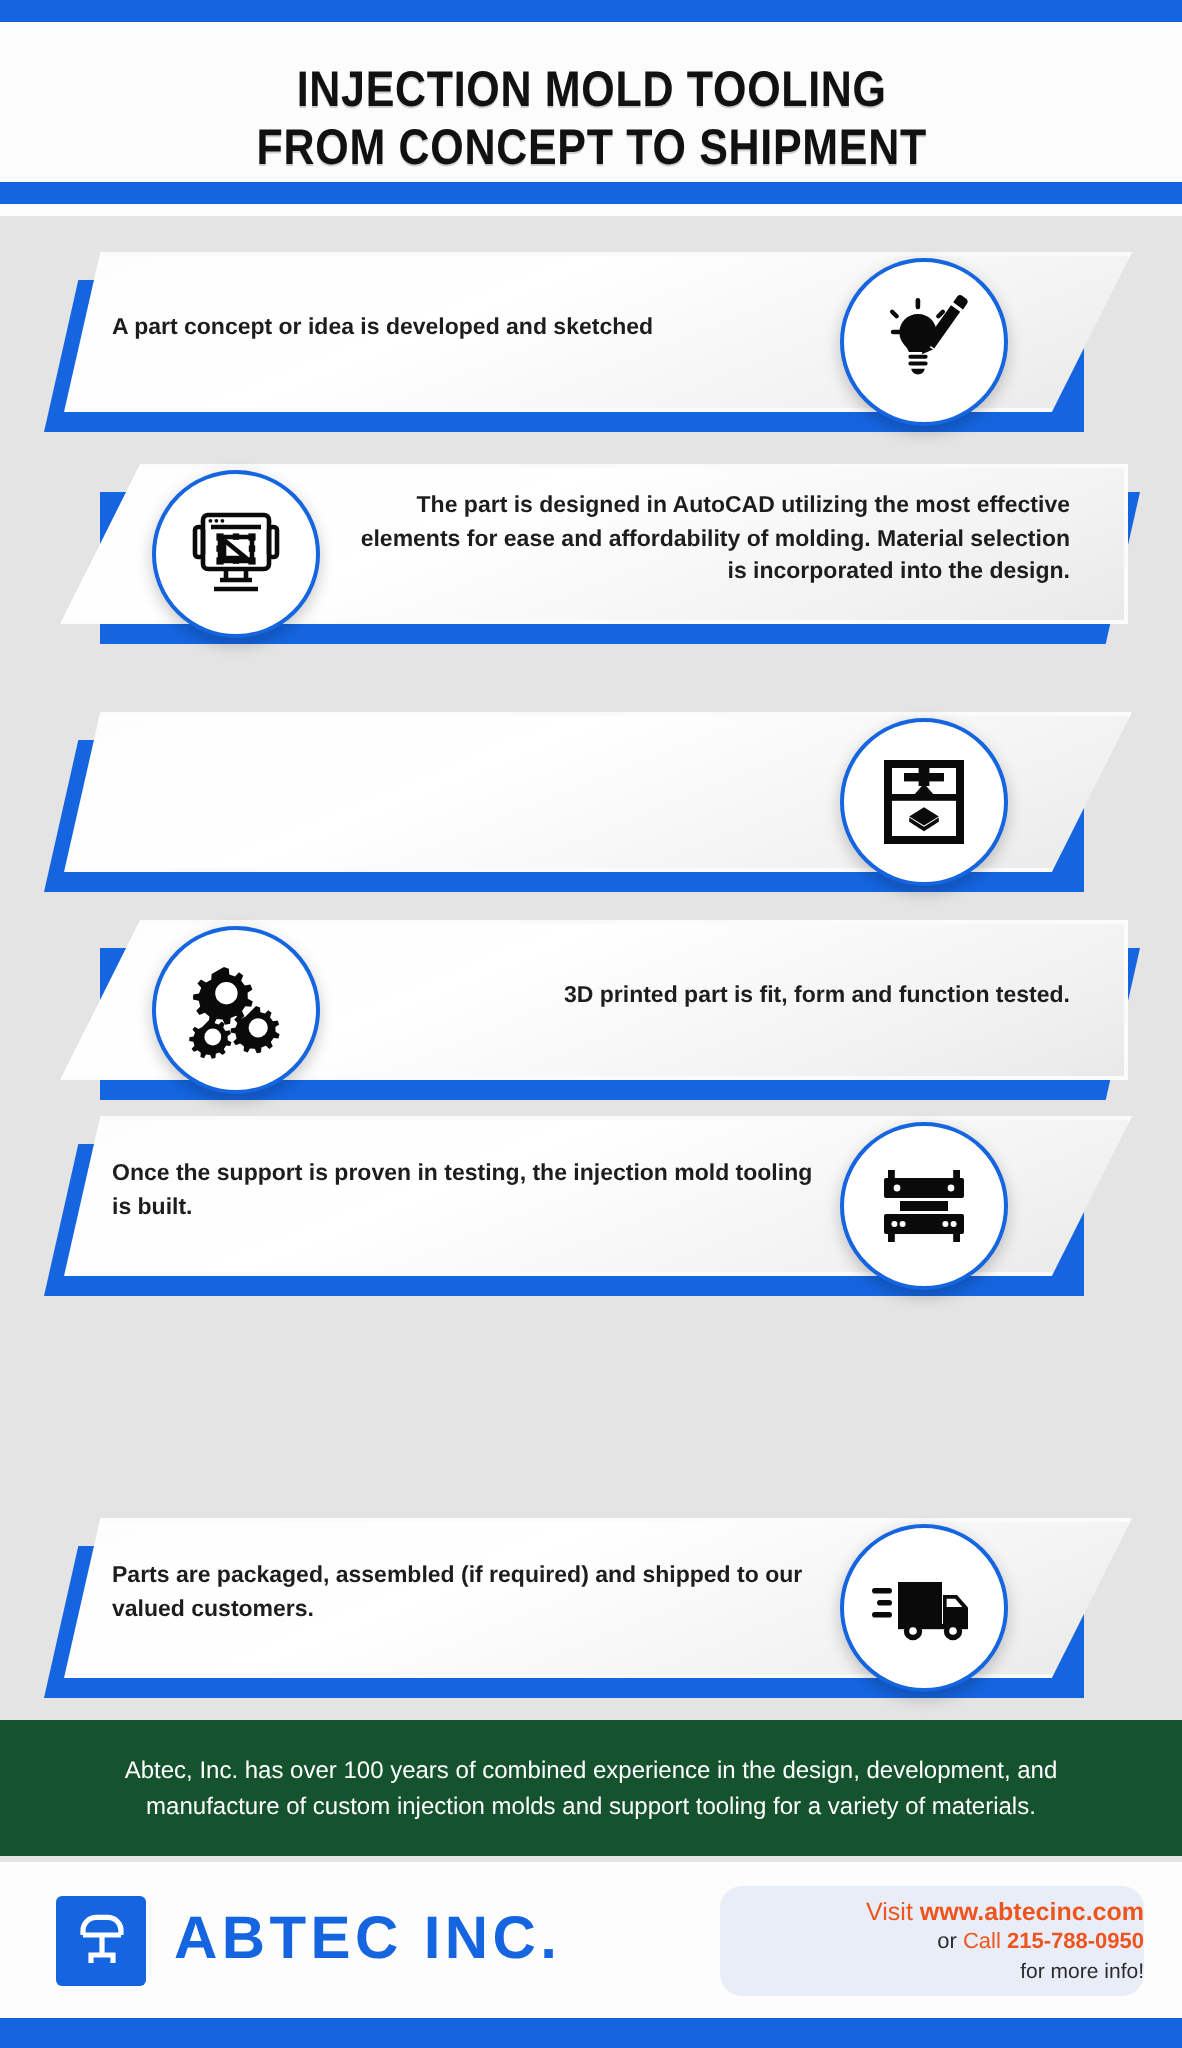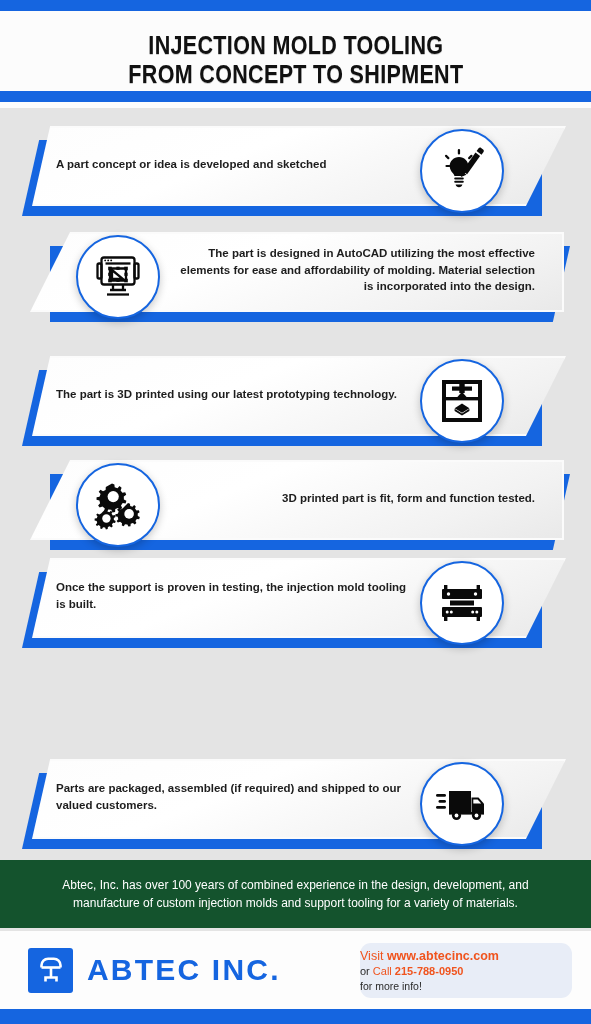--- a/index.html
+++ b/index.html
@@ -100,21 +100,21 @@
   .logo-zone{display:flex;align-items:center;margin-left:28px;}
   .logo-mark{width:45px;height:45px;background:#1565e0;border-radius:3px;
              display:flex;align-items:center;justify-content:center;}
   .logo-word{
     margin-left:14px;color:#1565e0;font-weight:bold;font-size:30px;
     letter-spacing:2.2px;font-family:"Liberation Sans","DejaVu Sans",sans-serif;
   }
   .contact-box{
     position:absolute;left:360px;top:12px;width:212px;height:55px;
     background:#e8edf7;border-radius:11px;
-    display:flex;flex-direction:column;align-items:flex-start;justify-content:center;
+    display:flex;flex-direction:column;align-items:flex-end;justify-content:center;
     text-align:center;line-height:1.32;
   }
   .c-line1{font-size:12.5px;color:#f0541e;}
   .c-line1 b{font-weight:bold;}
   .c-line2{font-size:11px;color:#2b2b2b;}
   .c-line2 .call{color:#f0541e;font-weight:normal;}
   .c-line2 .num{color:#f0541e;font-weight:bold;}
   .c-line3{font-size:10.5px;color:#2b2b2b;margin-top:1px;}
   .bottom-rule{position:absolute;top:1009px;left:0;width:591px;height:15px;background:#1565e0;}
 </style>
@@ -193,21 +193,20 @@
           </g>
         </svg>
       </div>
     </div>
 
     <div class="step dir-right" style="top:248px">
       <div class="banner-wrap">
         <div class="blue-shape"></div>
         <div class="white-card"></div>
       </div>
-      <div class="step-text">The part is 3D printed using our latest prototyping technology.</div>
       <div class="icon-bubble">
         <svg width="48" height="48" viewBox="0 0 48 48">
           <g fill="#0a0a0a">
             <rect x="4" y="3" width="4" height="42"></rect>
             <rect x="40" y="3" width="4" height="42"></rect>
             <rect x="4" y="3" width="40" height="4"></rect>
             <rect x="4" y="41" width="40" height="4"></rect>
             <rect x="6" y="20" width="36" height="3.4"></rect>
             <rect x="21.3" y="7" width="5.4" height="9"></rect>
             <rect x="14" y="9.5" width="20" height="4.2"></rect>

